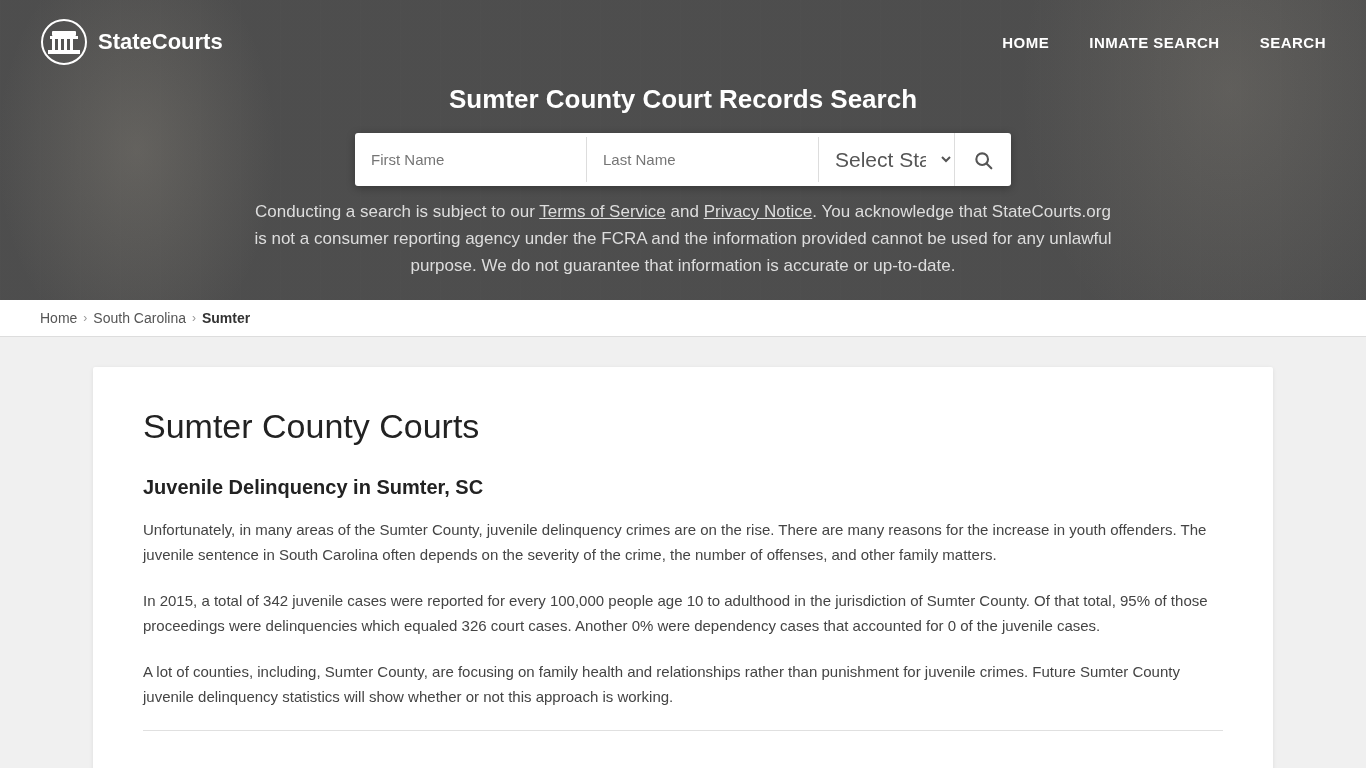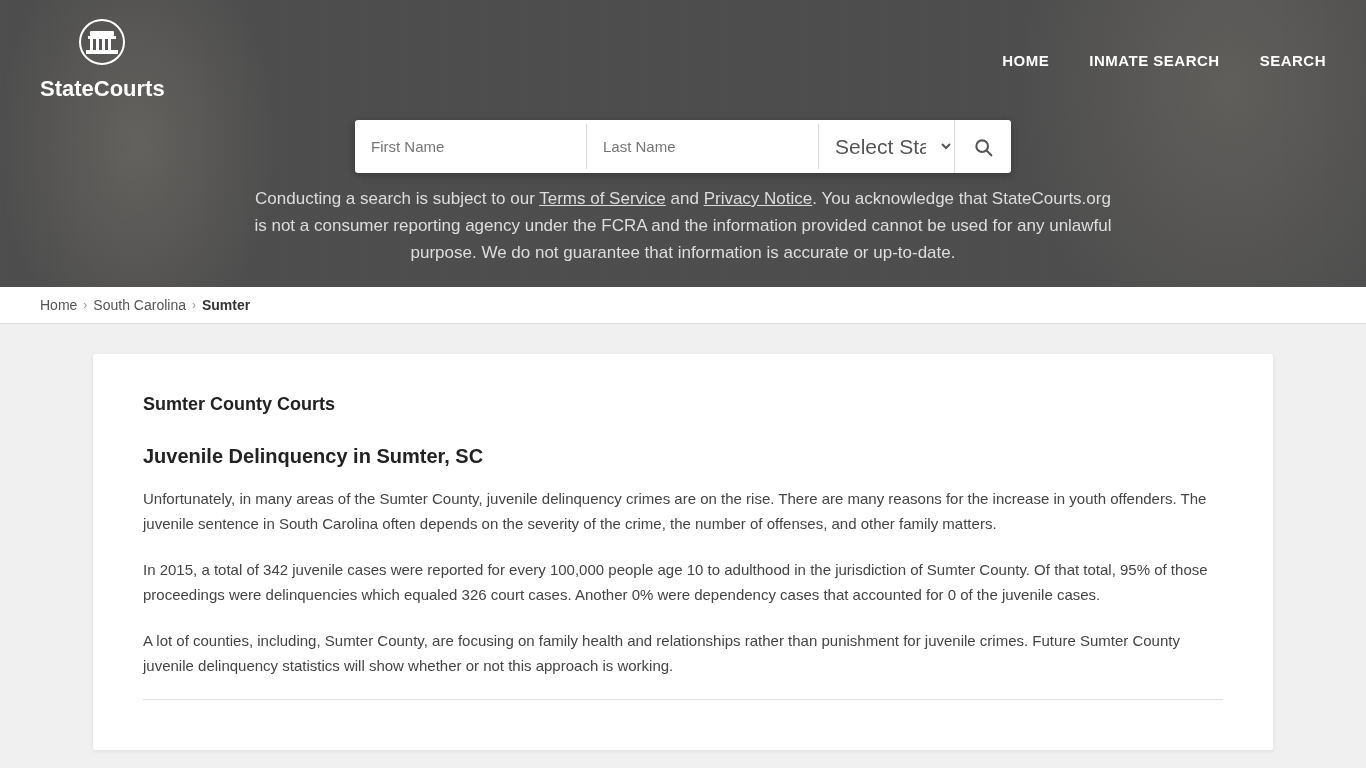--- a/index.html
+++ b/index.html
@@ -40,21 +40,20 @@
       display: flex;
       align-items: center;
       justify-content: space-between;
       padding: 18px 40px;
     }
     .logo {
       display: flex;
       align-items: center;
       gap: 10px;
       text-decoration: none;
-      flex-direction: column;
     }
     .logo-icon {
       width: 48px;
       height: 48px;
     }
     .logo-text {
       color: #fff;
       font-size: 22px;
       font-weight: bold;
     }
@@ -158,22 +157,22 @@
     
     .main-content {
       max-width: 1180px;
       margin: 30px auto;
       background: #fff;
       padding: 40px 50px 50px;
       border-radius: 2px;
       box-shadow: 0 1px 4px rgba(0,0,0,0.08);
     }
     .page-title {
-      font-size: 18px;
-      font-weight: bold;
+      font-size: 34px;
+      font-weight: normal;
       color: #222;
       margin-bottom: 30px;
     }
     .section-title {
       font-size: 20px;
       font-weight: bold;
       color: #222;
       margin-bottom: 18px;
     }
     .content-para {
@@ -212,20 +211,21 @@
         </svg>
         <span class="logo-text"><strong>State</strong>Courts</span>
       </a>
       <div class="nav-links">
         <a class="nav-link" href="#">HOME</a>
         <a class="nav-link" href="#">INMATE SEARCH</a>
         <a class="nav-link" href="#">SEARCH</a>
       </div>
     </nav>
 
+    <h1 class="header-title">Sumter County Court Records Search</h1>
 
     <div class="search-bar">
       <input type="text" placeholder="First Name" style="">
       <input type="text" placeholder="Last Name" style="">
       <select>
         <option>Select State</option>
         <option>Alabama</option>
         <option>Alaska</option>
         <option>Arizona</option>
         <option>Arkansas</option>

